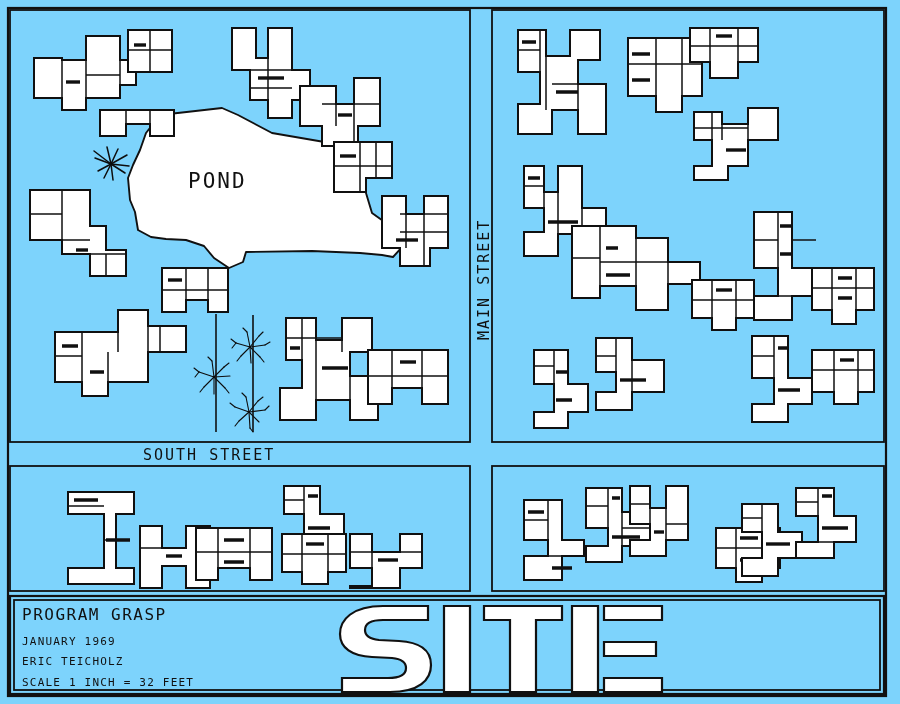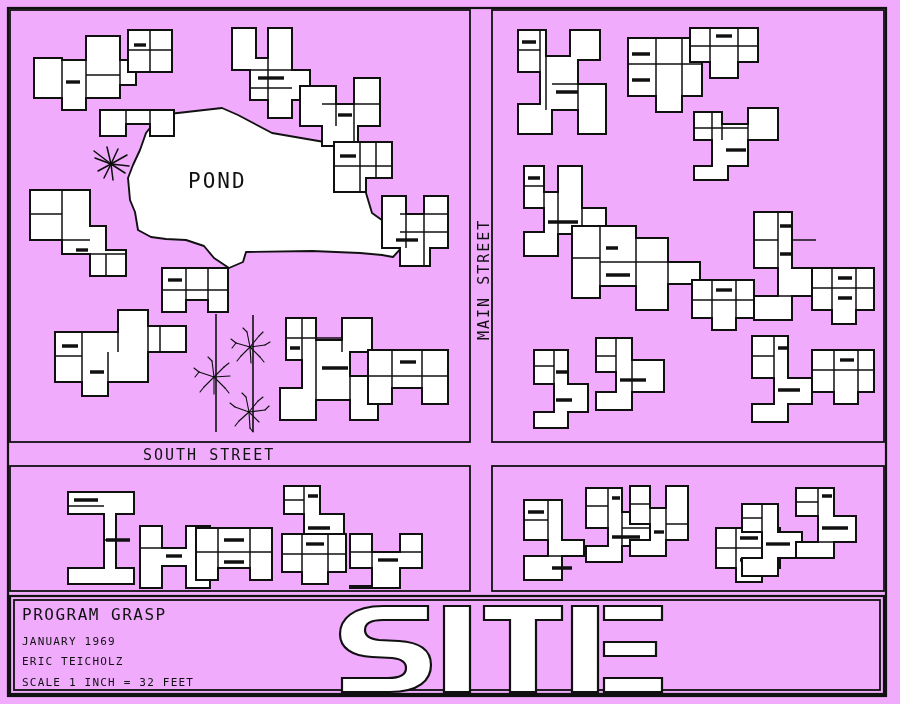--- a/index.html
+++ b/index.html
@@ -7,21 +7,21 @@
     padding: 0;
     background: #ffffff;
   }
   body {
     font-family: "DejaVu Sans Mono", monospace;
   }
   #sheet {
     position: relative;
     width: 900px;
     height: 704px;
-    background: #f0abfc;
+    background: #7dd3fc;
     overflow: hidden;
     text-align: center;
   }
   #sheet svg {
     display: block;
   }
   .frame-line {
     fill: none;
     stroke: #111111;
     stroke-width: 2.2;

